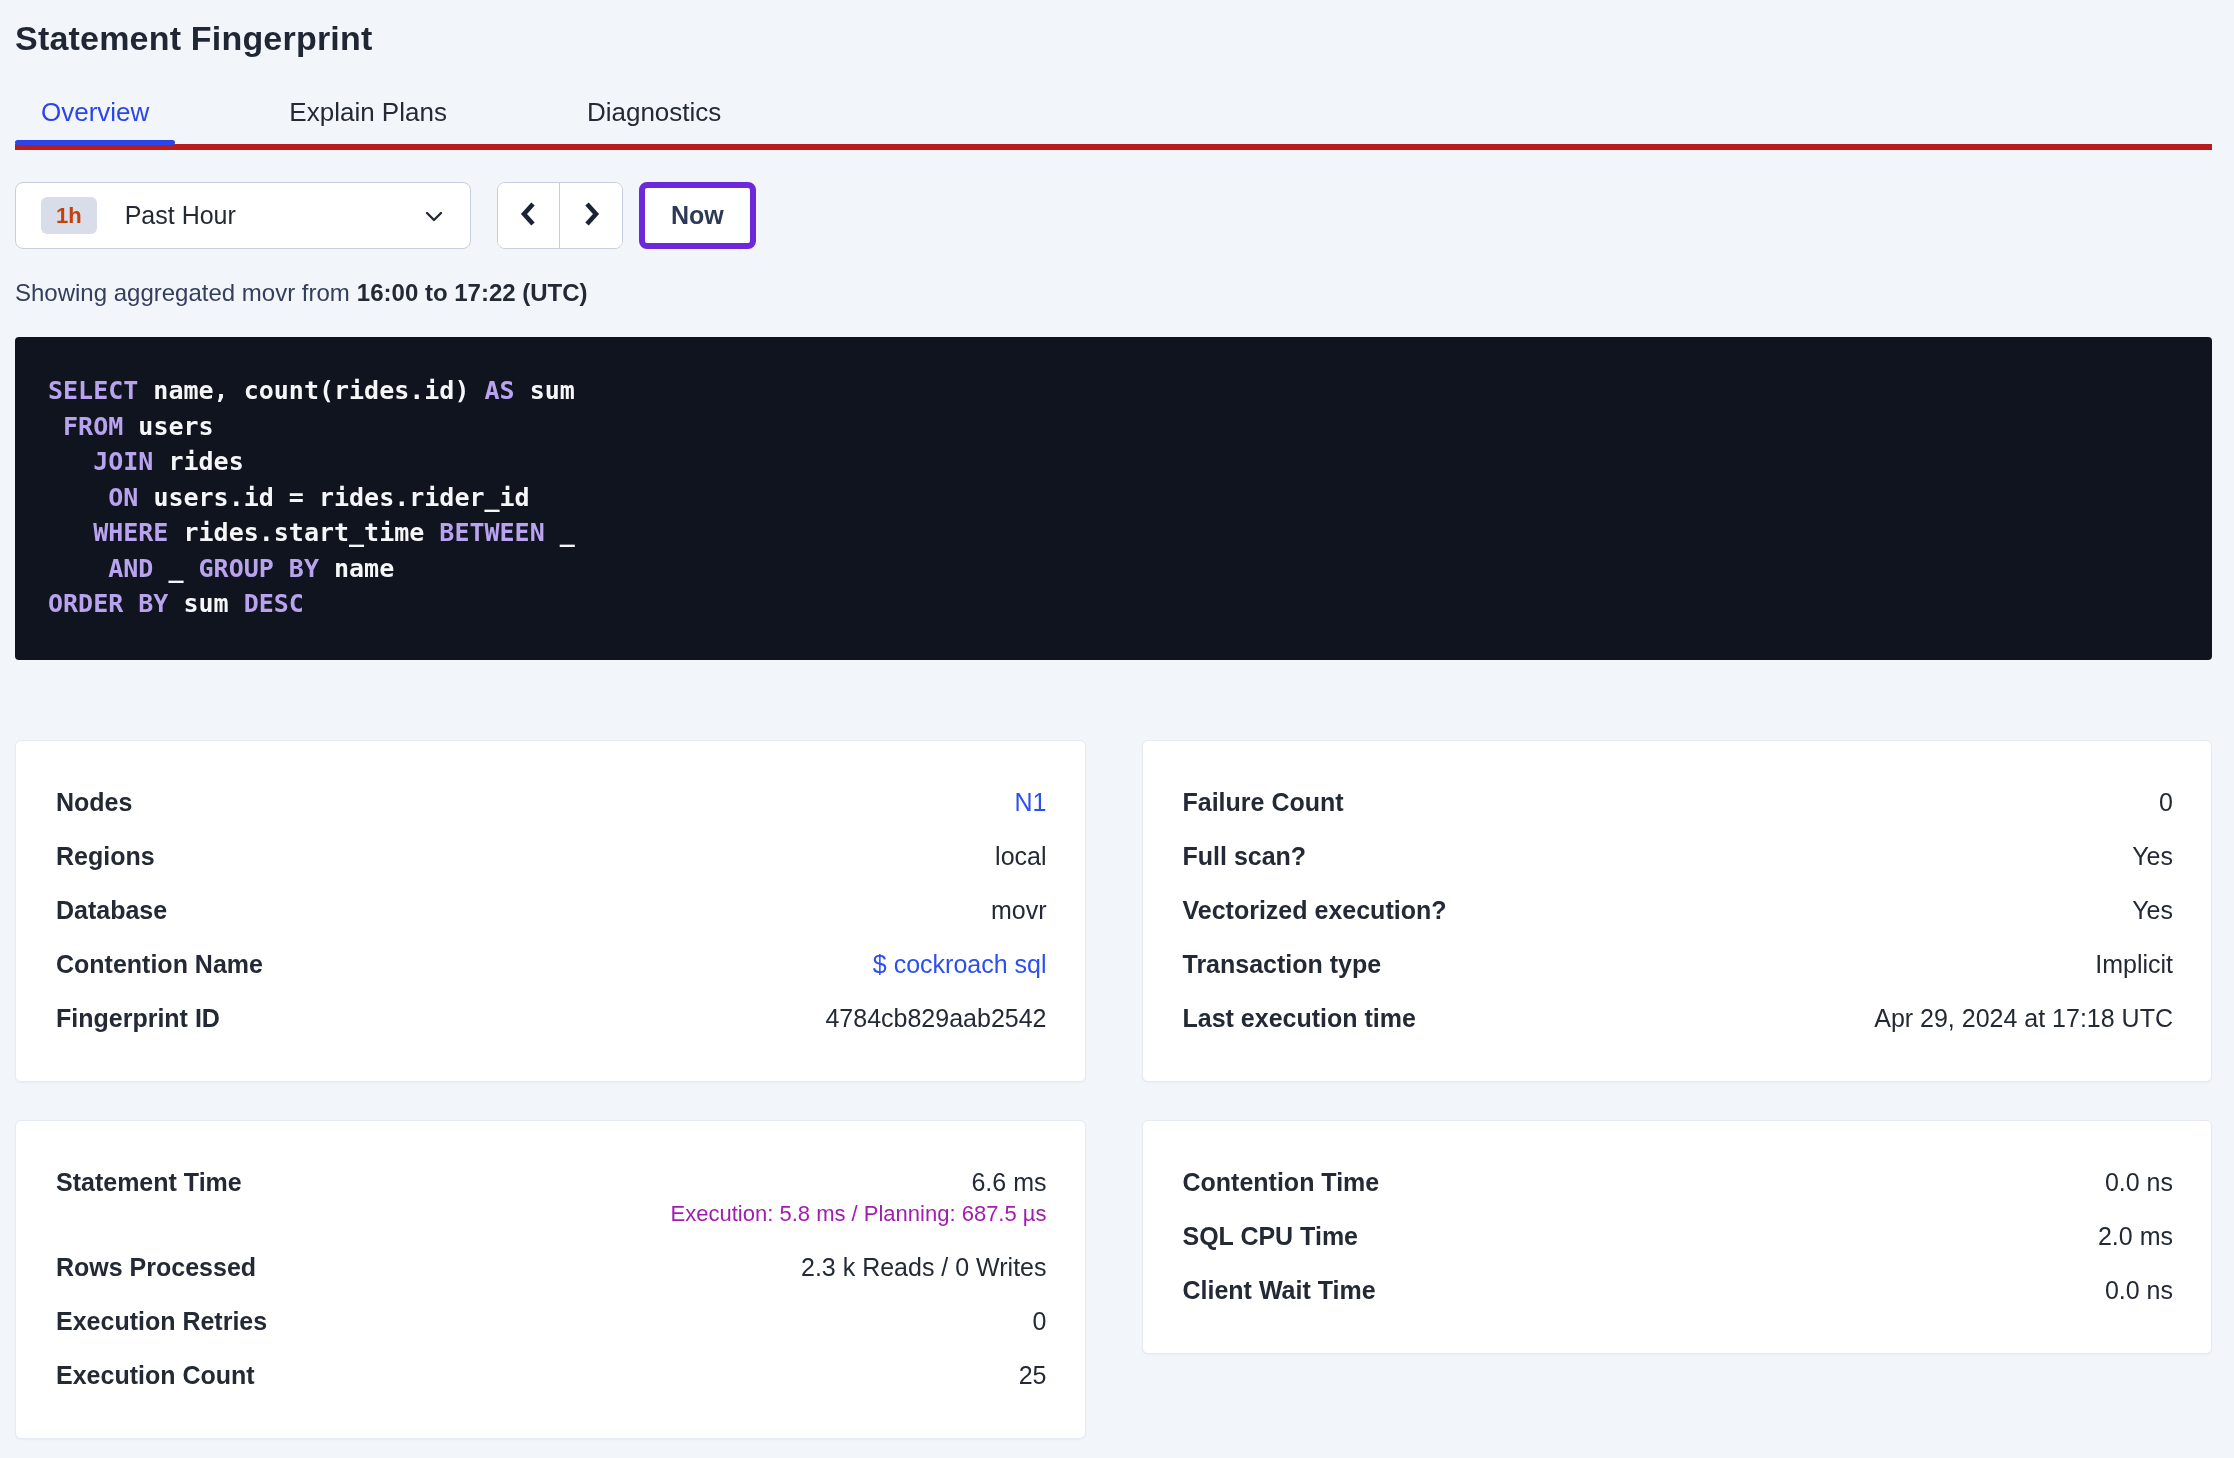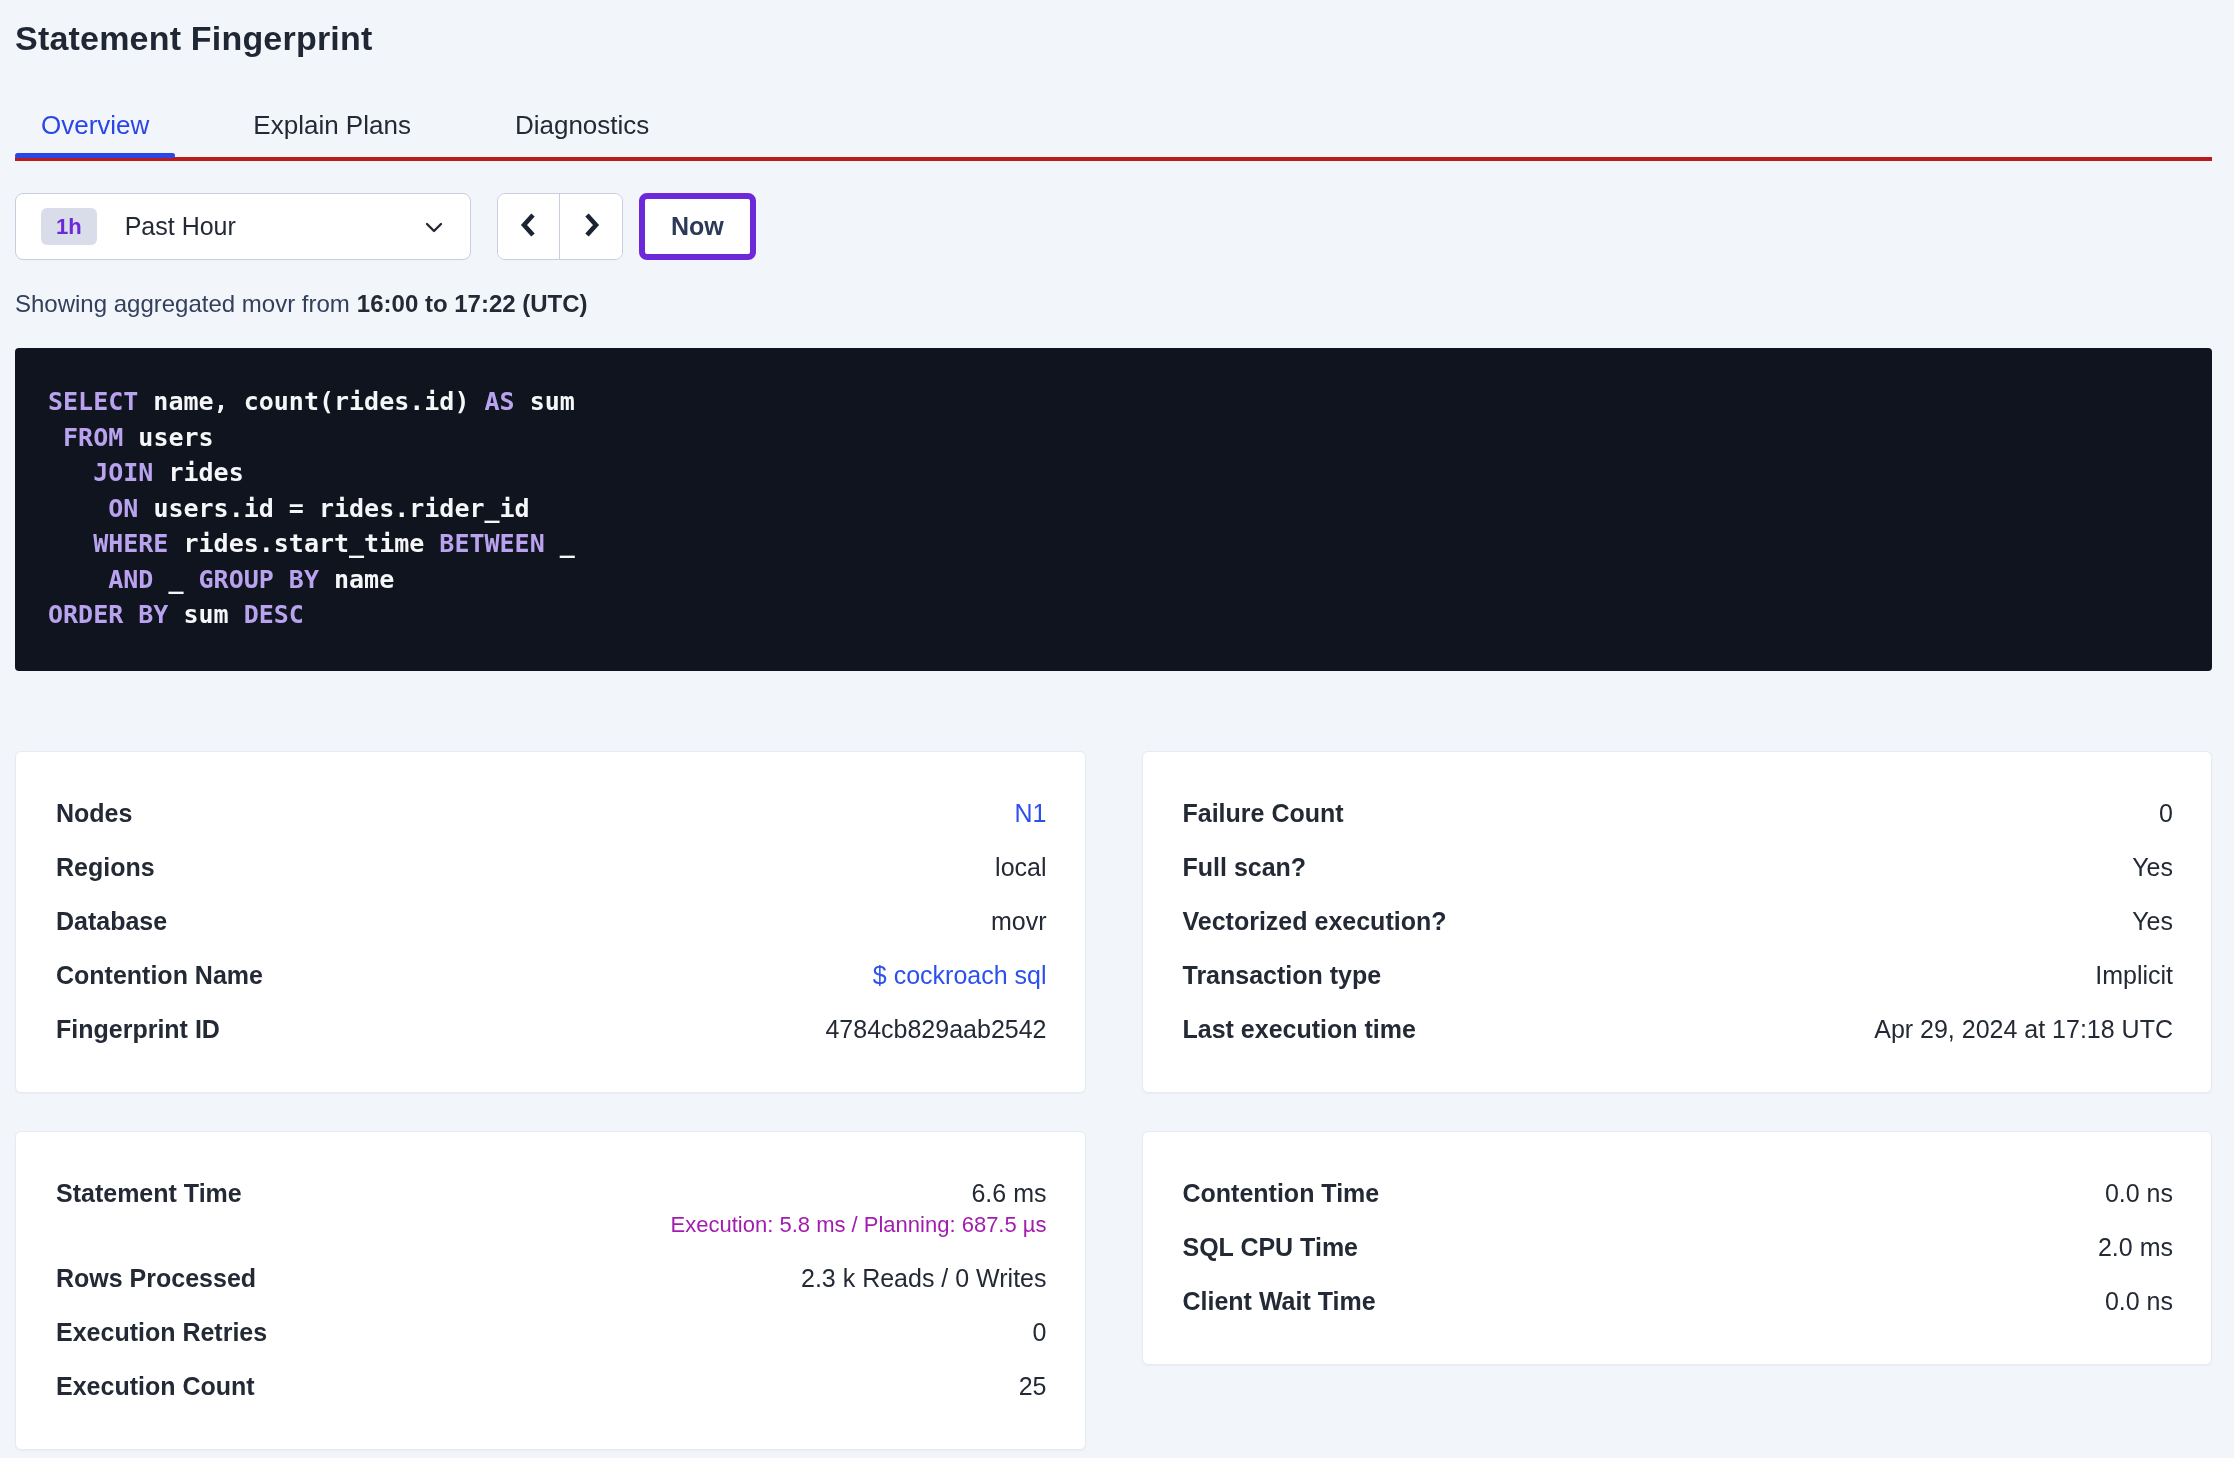--- a/index.html
+++ b/index.html
@@ -14,22 +14,23 @@
   .page { padding: 16px 22px 0 15px; }
 
   
   .page-title {
     font-size: 34px; font-weight: 700; color: #1f2634;
     margin: 2px 0 0 0; line-height: 40px; letter-spacing: 0.2px;
   }
 
   
   .tabs {
-    display: flex; margin-top: 52px;
-    border-bottom: 4px solid #b91c1c;
+    display: flex; margin-top: 39px;
+    border-bottom: 6px solid #b91c1c;
+    gap: 36px;
   }
   .tab {
     font-size: 26px; line-height: 30px;
     padding: 0 26px 17px 26px; margin-right: 52px;
     color: #242a35; cursor: pointer; position: relative;
   }
   .tab.active { color: #2b46e8; }
   .tab.active::after {
     content: ""; position: absolute; left: 0; right: 0; bottom: -1px;
     height: 5px; background: #2b46e8; border-radius: 3px;
@@ -37,21 +38,21 @@
 
   
   .toolbar { display: flex; align-items: center; margin-top: 32px; }
   .time-picker {
     width: 456px; height: 67px;
     background: #ffffff; border: 1px solid #c8cede; border-radius: 8px;
     display: flex; align-items: center; padding: 0 24px 0 25px;
     cursor: pointer;
   }
   .range-badge {
-    background: #d8dde9; color: #6d28d9;
+    background: #d8dde9; color: #c2410c;
     font-size: 22px; font-weight: 700;
     border-radius: 6px; padding: 7px 15px; line-height: 23px;
   }
   .range-label { font-size: 25px; margin-left: 28px; color: #242a35; }
   .picker-caret { margin-left: auto; display: flex; align-items: center; }
 
   .arrow-group {
     display: flex; height: 67px; margin-left: 26px;
     background: #ffffff; border: 1px solid #c8cede; border-radius: 8px;
     overflow: hidden;

